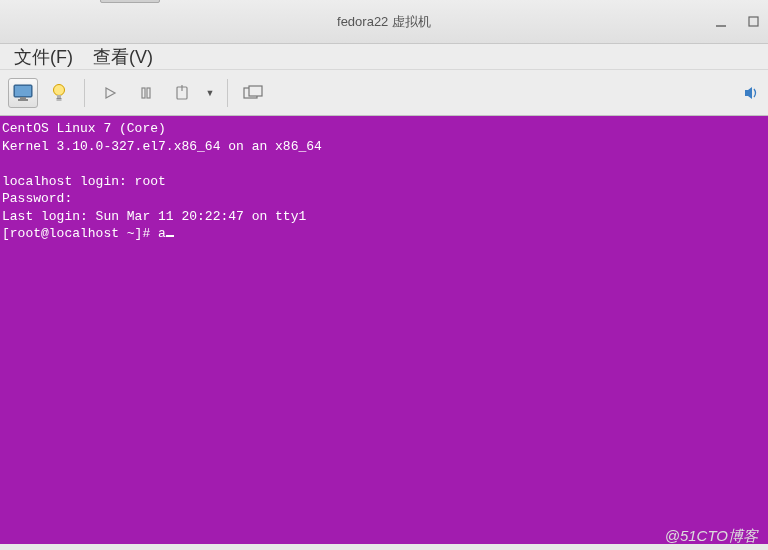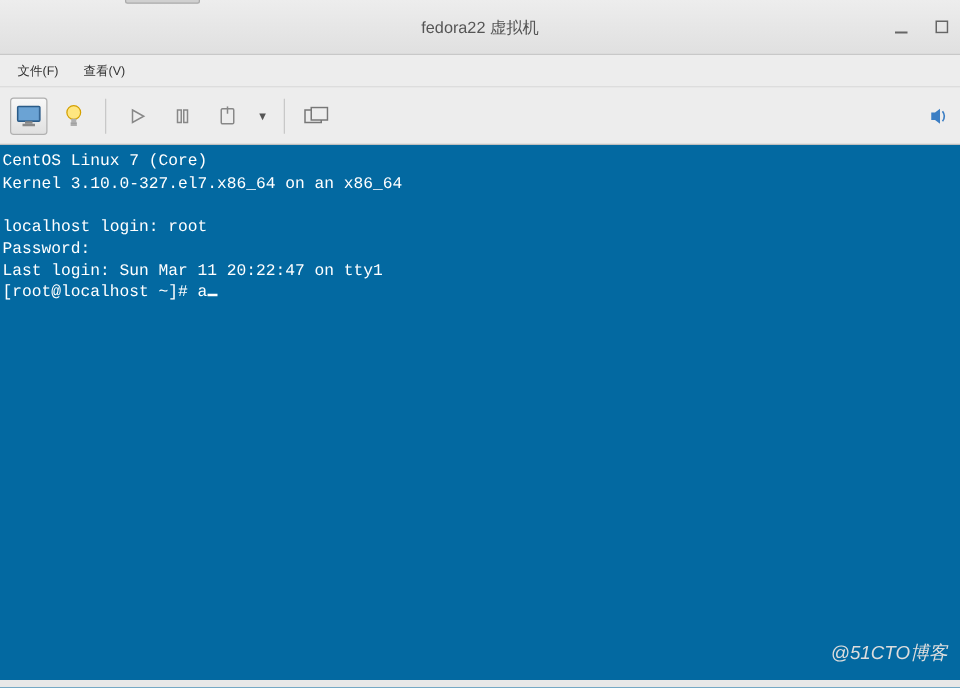--- a/index.html
+++ b/index.html
@@ -53,21 +53,21 @@
     }
     .menubar {
       height: 26px;
       background: #ededed;
       display: flex;
       align-items: center;
       padding: 0 6px;
       gap: 4px;
       border-bottom: 1px solid #d8d8d8;
       color: #333;
-      font-size: 10px;
+      font-size: 18px;
     }
     .menu-item {
       padding: 3px 8px;
       cursor: pointer;
     }
     .toolbar {
       height: 46px;
       background: #ededed;
       border-bottom: 1px solid #c0c0c0;
       display: flex;
@@ -102,38 +102,38 @@
       align-items: center;
       justify-content: center;
       color: #555;
       font-size: 9px;
     }
     .sound-icon {
       margin-left: auto;
       color: #3b7ec4;
     }
     .terminal {
-      background: #0369a1;
+      background: #a21caf;
       color: #fff;
       font-family: "Courier New", monospace;
       font-size: 13px;
       line-height: 1.35;
       padding: 4px 2px;
       height: 428px;
       white-space: pre;
       overflow: hidden;
     }
     .cursor {
       display: inline-block;
       width: 8px;
       border-bottom: 2px solid #fff;
     }
     .watermark {
       position: absolute;
-      bottom: 18px;
+      bottom: 4px;
       right: 10px;
       color: #ddd;
       font-size: 15px;
       font-style: italic;
       font-family: sans-serif;
     }
     svg { display: block; }
   </style>
 </head>
 <body>

